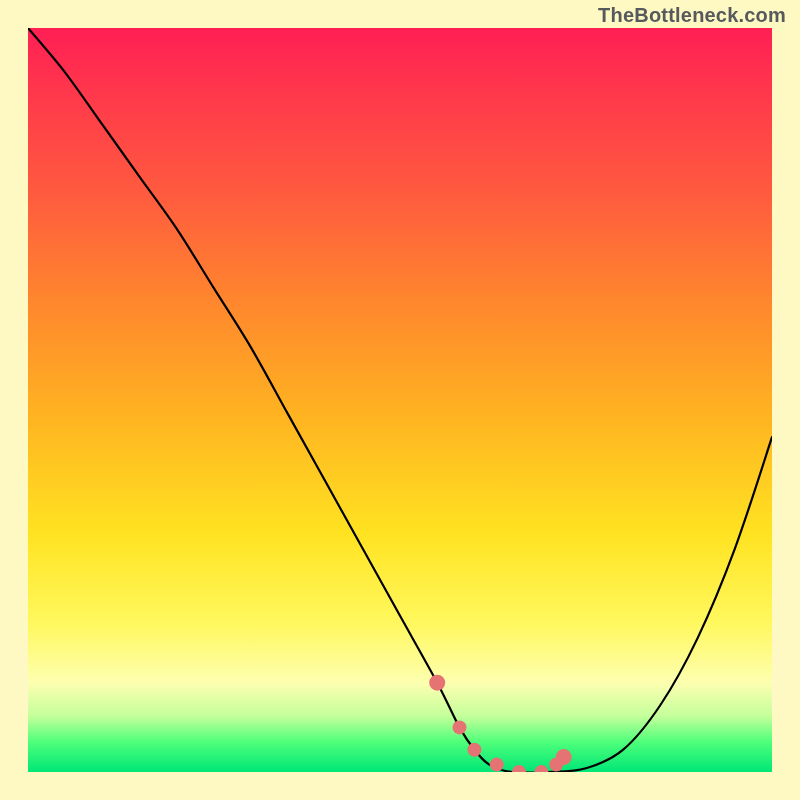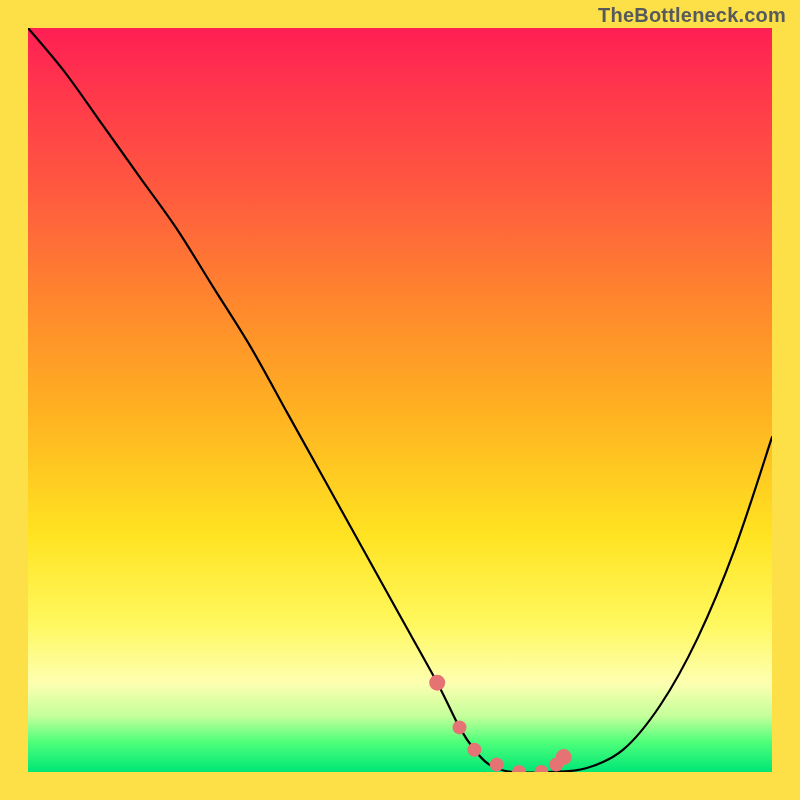--- a/index.html
+++ b/index.html
@@ -10,21 +10,21 @@
     background: #000;
     overflow: hidden;
     font-family: Arial, Helvetica, sans-serif;
   }
   .frame {
     position: absolute;
     left: 0;
     top: 0;
     width: 800px;
     height: 800px;
-    background: #fde047;
+    background: #fef9c3;
   }
   .plot {
     position: absolute;
     left: 28px;
     top: 28px;
     width: 744px;
     height: 744px;
     background: linear-gradient(to bottom,
       #ff1f54 0%,
       #ff3b4a 10%,

